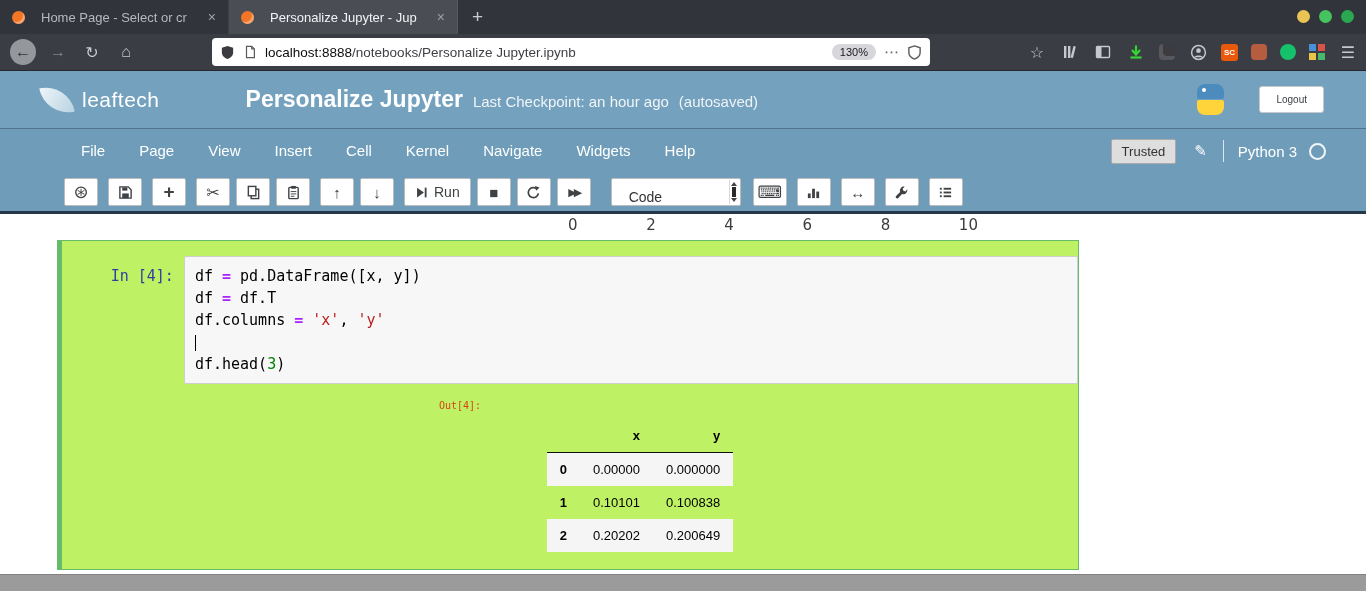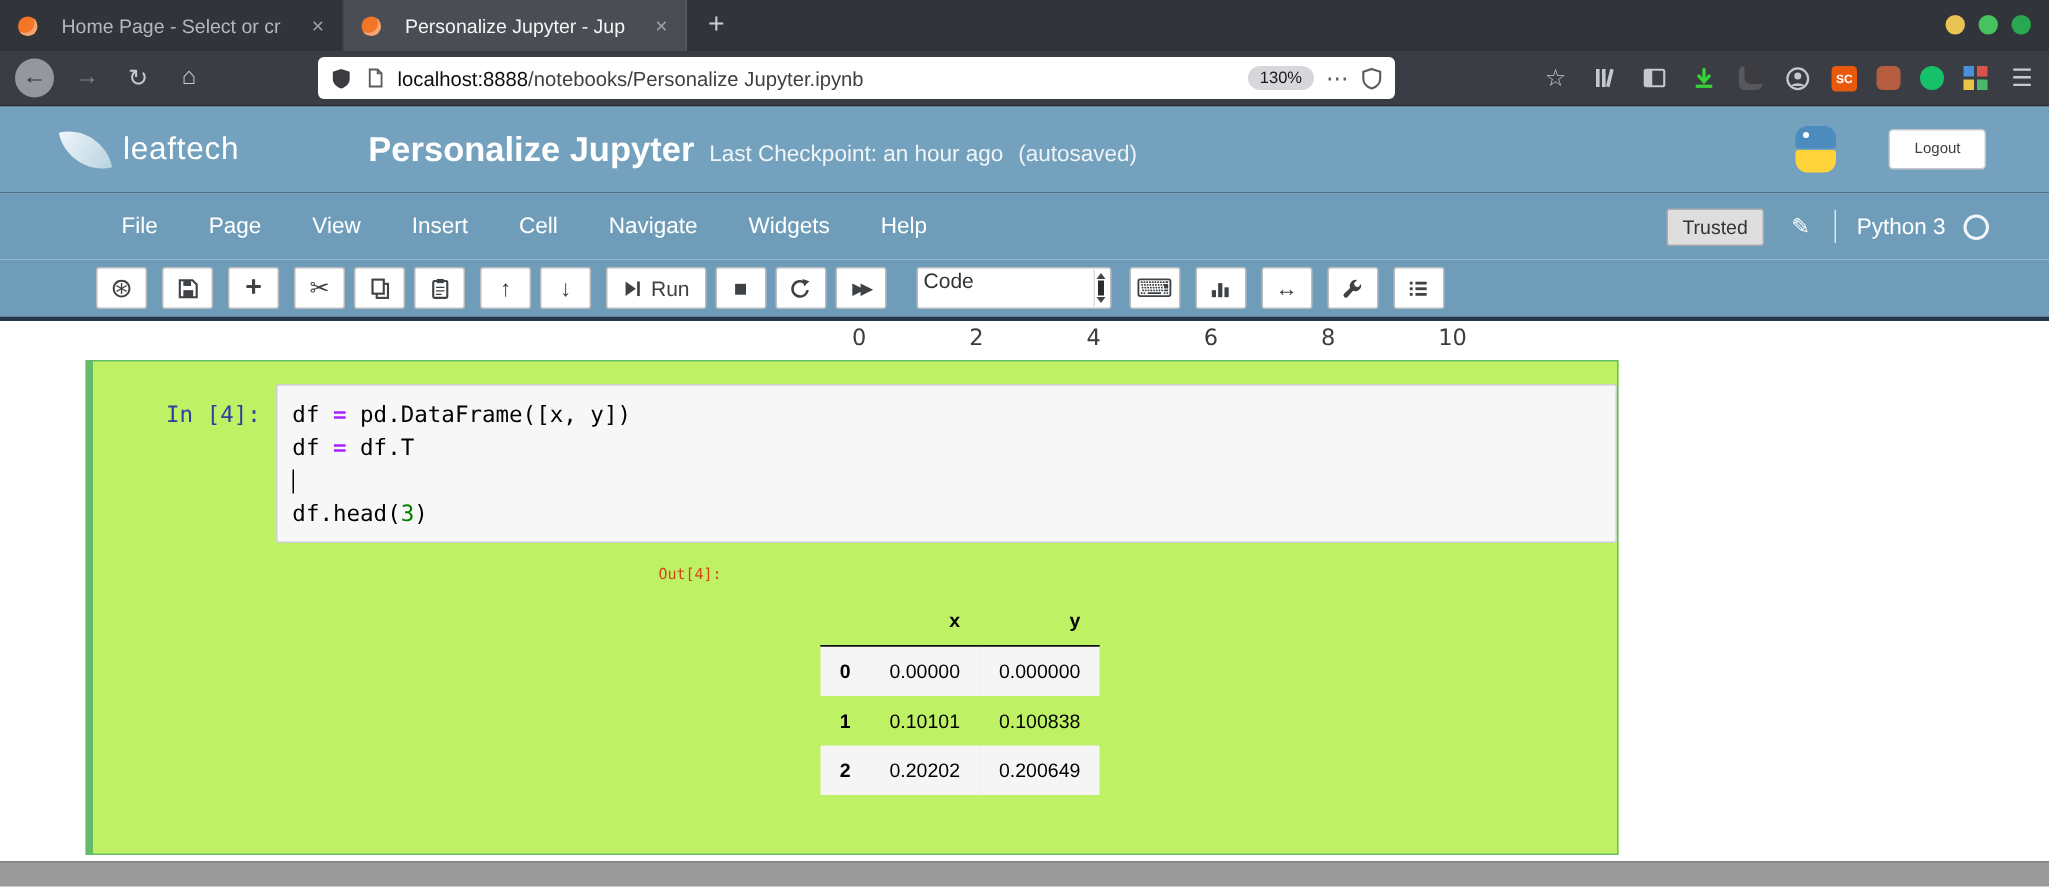--- a/index.html
+++ b/index.html
@@ -94,21 +94,21 @@
   
   .jtoolbar { position:absolute; top:173px; left:0; width:1366px; height:38px;
     background:#6f9db9; display:flex; align-items:center; box-sizing:border-box; padding-left:64px; }
   .tb-btn { width:34px; height:28px; background:#fff; border:1px solid #b9bdc0; border-radius:2px;
     display:flex; align-items:center; justify-content:center; color:#3f4245; font-size:15px;
     margin-right:10px; box-sizing:border-box; flex:0 0 auto; }
   .tb-btn svg { display:block; }
   .tb-run { width:auto; padding:0 10px; gap:6px; font-size:14px; margin-right:6px; }
   .grp { margin-right:6px; }
   .tb-select { width:130px; height:28px; background:#fff; border:1px solid #b9bdc0; border-radius:2px;
-    display:flex; align-items:flex-start; padding-left:4px; font-size:14px; color:#333;
+    display:flex; align-items:flex-end; padding-left:17px; font-size:14px; color:#333;
     margin:0 12px 0 10px; position:relative; box-sizing:border-box; }
   .sel-scroll { position:absolute; right:1px; top:1px; bottom:1px; width:10px;
     border-left:1px solid #d9d9d9; display:flex; flex-direction:column; align-items:center;
     justify-content:space-between; padding:2px 0; box-sizing:border-box; }
   .tri-up { width:0; height:0; border-left:3px solid transparent; border-right:3px solid transparent;
     border-bottom:4px solid #444; }
   .tri-dn { width:0; height:0; border-left:3px solid transparent; border-right:3px solid transparent;
     border-top:4px solid #444; }
   .sel-thumb { width:4px; flex:1; margin:1px 0; background:#2b2b2b; }
   .ff-glyph { letter-spacing:-3px; font-size:11px; }
@@ -250,20 +250,21 @@
   <button class="logout-btn">Logout</button>
 </div>
 
 <div class="jmenubar">
   <div id="menu-items" style="display:flex;">
       <div class="menu-item">File</div>
       <div class="menu-item">Page</div>
       <div class="menu-item">View</div>
       <div class="menu-item">Insert</div>
       <div class="menu-item">Cell</div>
+      <div class="menu-item">Kernel</div>
       <div class="menu-item">Navigate</div>
       <div class="menu-item">Widgets</div>
       <div class="menu-item">Help</div>
     </div>
   <div class="mb-right">
     <span class="trusted-btn">Trusted</span>
     <span class="pencil">✎</span>
     <span class="kernel-sep"></span>
     <span class="kernel-name">Python 3</span>
     <span class="kernel-circle"></span>
@@ -361,20 +362,21 @@
       <span>8</span>
       <span>10</span>
     </div>
 
   <div class="cell">
     <div class="input-row">
       <div class="prompt-in">In [4]:</div>
       <div class="input-area" id="code-lines">
           <div class="code-line"><span>df </span><span class="tok-o">=</span><span> pd.DataFrame([x, y])</span></div>
           <div class="code-line"><span>df </span><span class="tok-o">=</span><span> df.T</span></div>
+          <div class="code-line"><span>df.columns </span><span class="tok-o">=</span><span> </span><span class="tok-s">'x'</span><span>, </span><span class="tok-s">'y'</span></div>
           <div class="code-line"><span class="cursor"></span></div>
           <div class="code-line"><span>df.head(</span><span class="tok-n">3</span><span>)</span></div>
         </div>
     </div>
     <div class="output-area">
       <div class="prompt-out">Out[4]:</div>
       <table class="dataframe">
         <thead>
             <tr id="table-head-row">
               <th></th>

